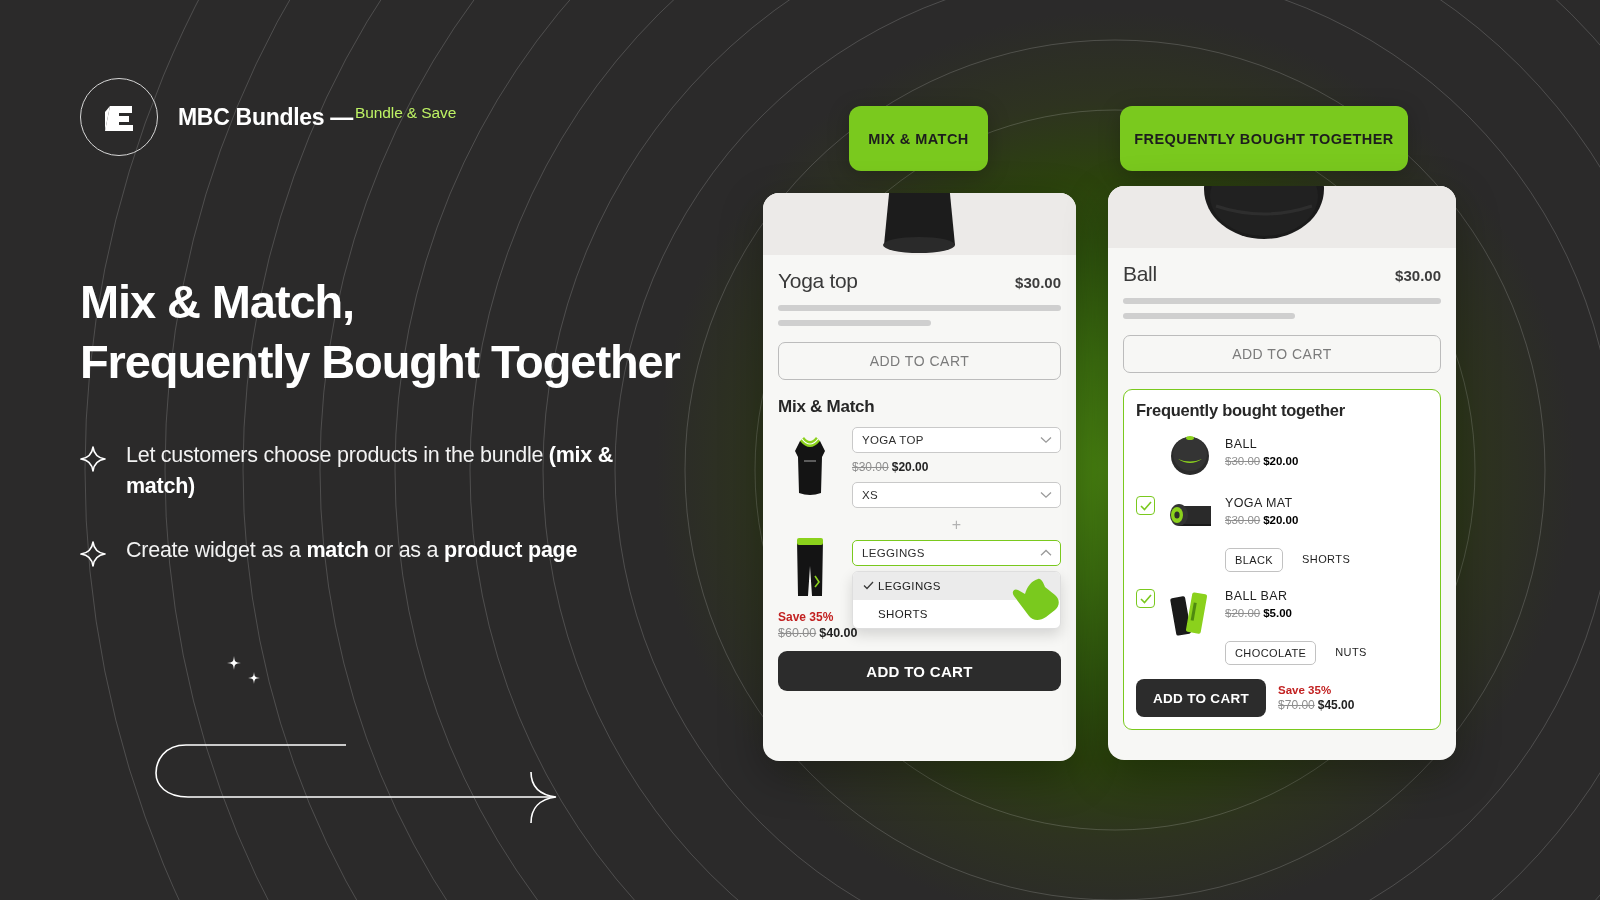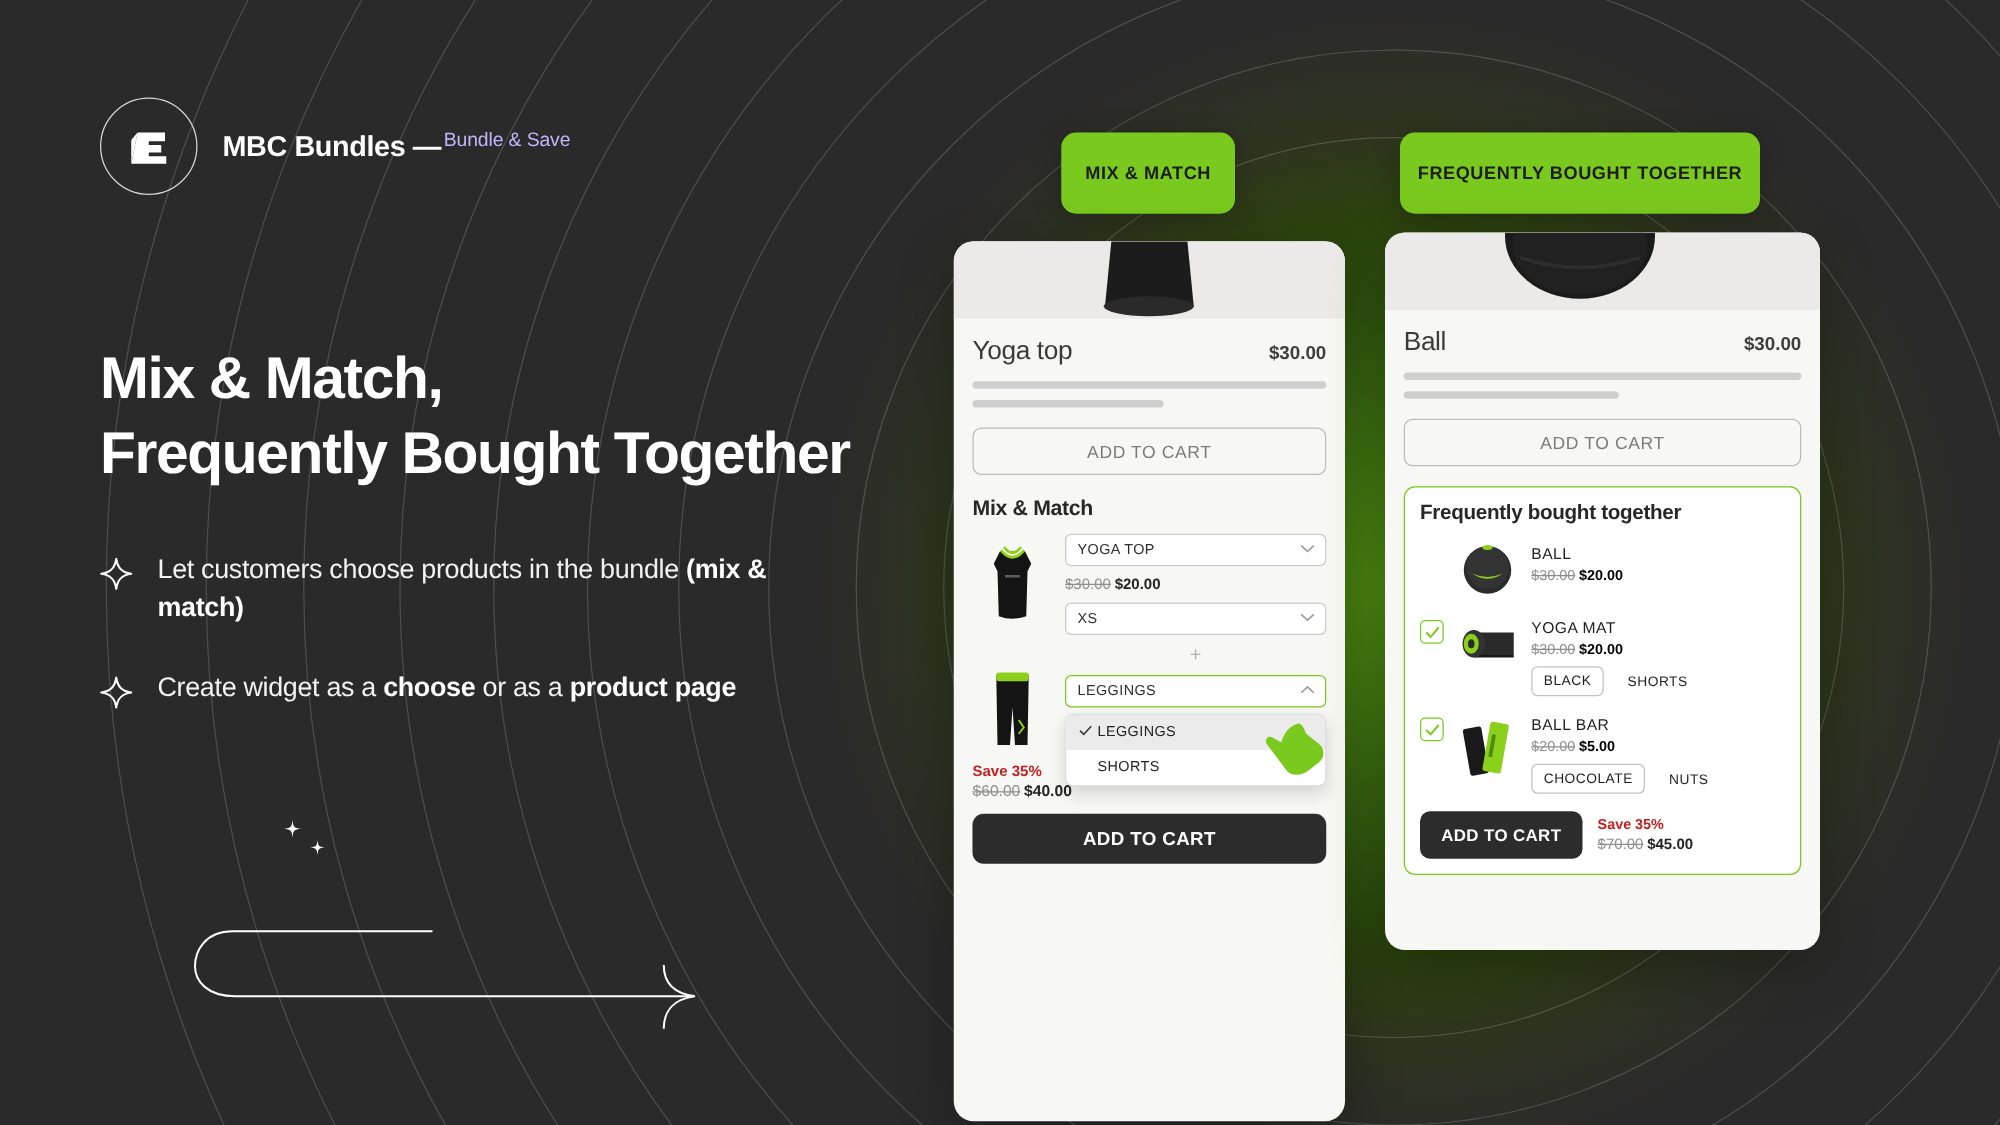--- a/index.html
+++ b/index.html
@@ -25,21 +25,21 @@
   .left-col { position: absolute; left: 80px; top: 0; width: 620px; height: 900px; }
 
   .brand { position: absolute; left: 0; top: 78px; display: flex; align-items: center; gap: 20px; }
   .brand-mark {
     width: 78px; height: 78px; border-radius: 50%;
     border: 1.6px solid #d6d6d6;
     display: flex; align-items: center; justify-content: center;
   }
   .brand-text { display: flex; gap: 2px; }
   .brand-title { font-size: 23px; font-weight: bold; color: #ffffff; letter-spacing: -0.3px; }
-  .brand-sub { font-size: 15.5px; color: #c4b5fd; font-weight: 400; letter-spacing: -0.1px; }
+  .brand-sub { font-size: 15.5px; color: #bef264; font-weight: 400; letter-spacing: -0.1px; }
 
   .headline {
     position: absolute; left: 0; top: 272px; width: 640px;
     font-size: 47px; line-height: 1.27; font-weight: bold; color: #ffffff;
     letter-spacing: -1.1px;
   }
 
   .bullets { position: absolute; left: 0; top: 440px; width: 540px; }
   .bullet { display: flex; gap: 20px; margin-bottom: 33px; align-items: flex-start; }
   .bullet-icon { flex: 0 0 auto; margin-top: 6px; }
@@ -66,21 +66,21 @@
   .pill-mix { left: 849px; top: 106px; width: 139px; height: 65px; }
   .pill-fbt { left: 1120px; top: 106px; width: 288px; height: 65px; }
 
   .card {
     position: absolute;
     background: #f7f7f5;
     border-radius: 16px;
     box-shadow: 0 14px 44px rgba(0,0,0,0.3);
     overflow: hidden;
   }
-  .card-left  { left: 763px;  top: 193px; width: 313px; height: 704px; }
+  .card-left  { left: 763px;  top: 193px; width: 313px; height: 568px; }
   .card-right { left: 1108px; top: 186px; width: 348px; height: 574px; }
 
   .card-hero { position: relative; height: 62px; background: #eceae8; overflow: hidden; }
   .card-body { padding: 0 15px; }
 
   .prod-row { display: flex; align-items: baseline; justify-content: space-between; padding-top: 14px; }
   .prod-name { font-size: 21px; color: #3a3a3a; font-weight: 400; letter-spacing: -0.3px; }
   .prod-price { font-size: 15px; color: #3d3d3d; font-weight: bold; }
 
   .skel { background: #cfcfcf; border-radius: 3px; height: 6px; margin-top: 12px; }
@@ -144,21 +144,21 @@
   .fbt-check {
     width: 19px; height: 19px; flex: 0 0 19px; border: 1.4px solid #7ac91e;
     border-radius: 4px; background: #fff; display: flex; align-items: center; justify-content: center;
     margin-top: 4px;
   }
   .fbt-check.empty { border-color: transparent; background: transparent; }
   .fbt-thumb { width: 54px; flex: 0 0 54px; display: flex; align-items: center; justify-content: center; }
   .fbt-info { flex: 1 1 auto; padding-top: 1px; }
   .fbt-name { font-size: 12.5px; color: #1f1f1f; letter-spacing: 0.4px; }
   .fbt-price { margin-top: 3px; font-size: 11.5px; }
-  .chips { display: flex; align-items: flex-end; gap: 10px; margin-top: 7px; }
+  .chips { display: flex; align-items: flex-start; gap: 10px; margin-top: 22px; }
   .chip { font-size: 11px; color: #1f1f1f; letter-spacing: 0.4px; padding: 5px 9px; }
   .chip.selected { border: 1px solid #c2c2c2; border-radius: 5px; background: #fff; }
 
   .fbt-footer { display: flex; align-items: center; gap: 12px; margin-top: 14px; }
   .btn-dark-sm {
     background: #2c2c2c; border-radius: 8px; height: 38px; padding: 0 17px;
     display: flex; align-items: center; justify-content: center;
     color: #fff; font-size: 13.5px; font-weight: bold; letter-spacing: 0.3px;
   }
   .fbt-save .save-label { font-size: 11.5px; }
@@ -213,21 +213,21 @@
       </span>
       <span class="bullet-text"><span>Let customers choose products in the bundle </span><b>(mix &amp; match)</b></span>
     </div>
 
     <div class="bullet">
       <span class="bullet-icon">
         <svg width="26" height="26" viewBox="0 0 26 26">
           <path d="M13 1 C14 8.5 17.5 12 25 13 C17.5 14 14 17.5 13 25 C12 17.5 8.5 14 1 13 C8.5 12 12 8.5 13 1 Z" fill="none" stroke="#ffffff" stroke-width="1.7" stroke-linejoin="round"></path>
         </svg>
       </span>
-      <span class="bullet-text"><span>Create widget as a </span><b>choose</b><span> or as a </span><b>product page</b></span>
+      <span class="bullet-text"><span>Create widget as a </span><b>match</b><span> or as a </span><b>product page</b></span>
     </div>
   </div>
 
   <svg class="deco-sparkles" width="60" height="50">
     <path d="M14 6 C14.7 12 15 12.3 21 13 C15 13.7 14.7 14 14 20 C13.3 14 13 13.7 7 13 C13 12.3 13.3 12 14 6 Z" fill="#ffffff"></path>
     <path d="M34 22 C34.6 27 34.9 27.3 40 28 C34.9 28.6 34.6 28.9 34 34 C33.4 28.9 33.1 28.6 28 28 C33.1 27.3 33.4 27 34 22 Z" fill="#ffffff"></path>
   </svg>
 
   <svg class="deco-arrow" width="420" height="90" viewBox="0 0 420 90">
     <path d="M196 10 L36 10 C14 10 6 26 6 38 C6 50 16 62 38 62 L404 62" fill="none" stroke="#ffffff" stroke-width="1.6"></path>

